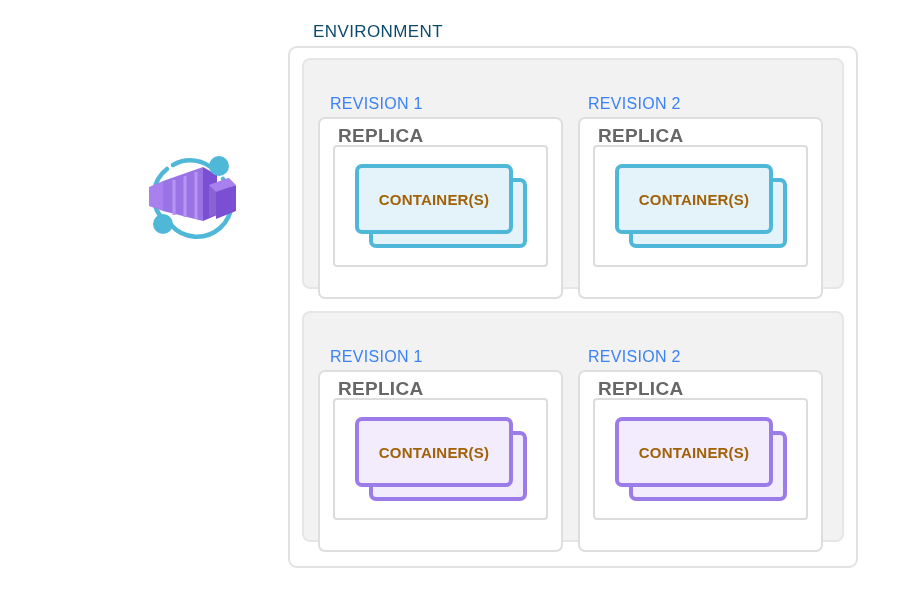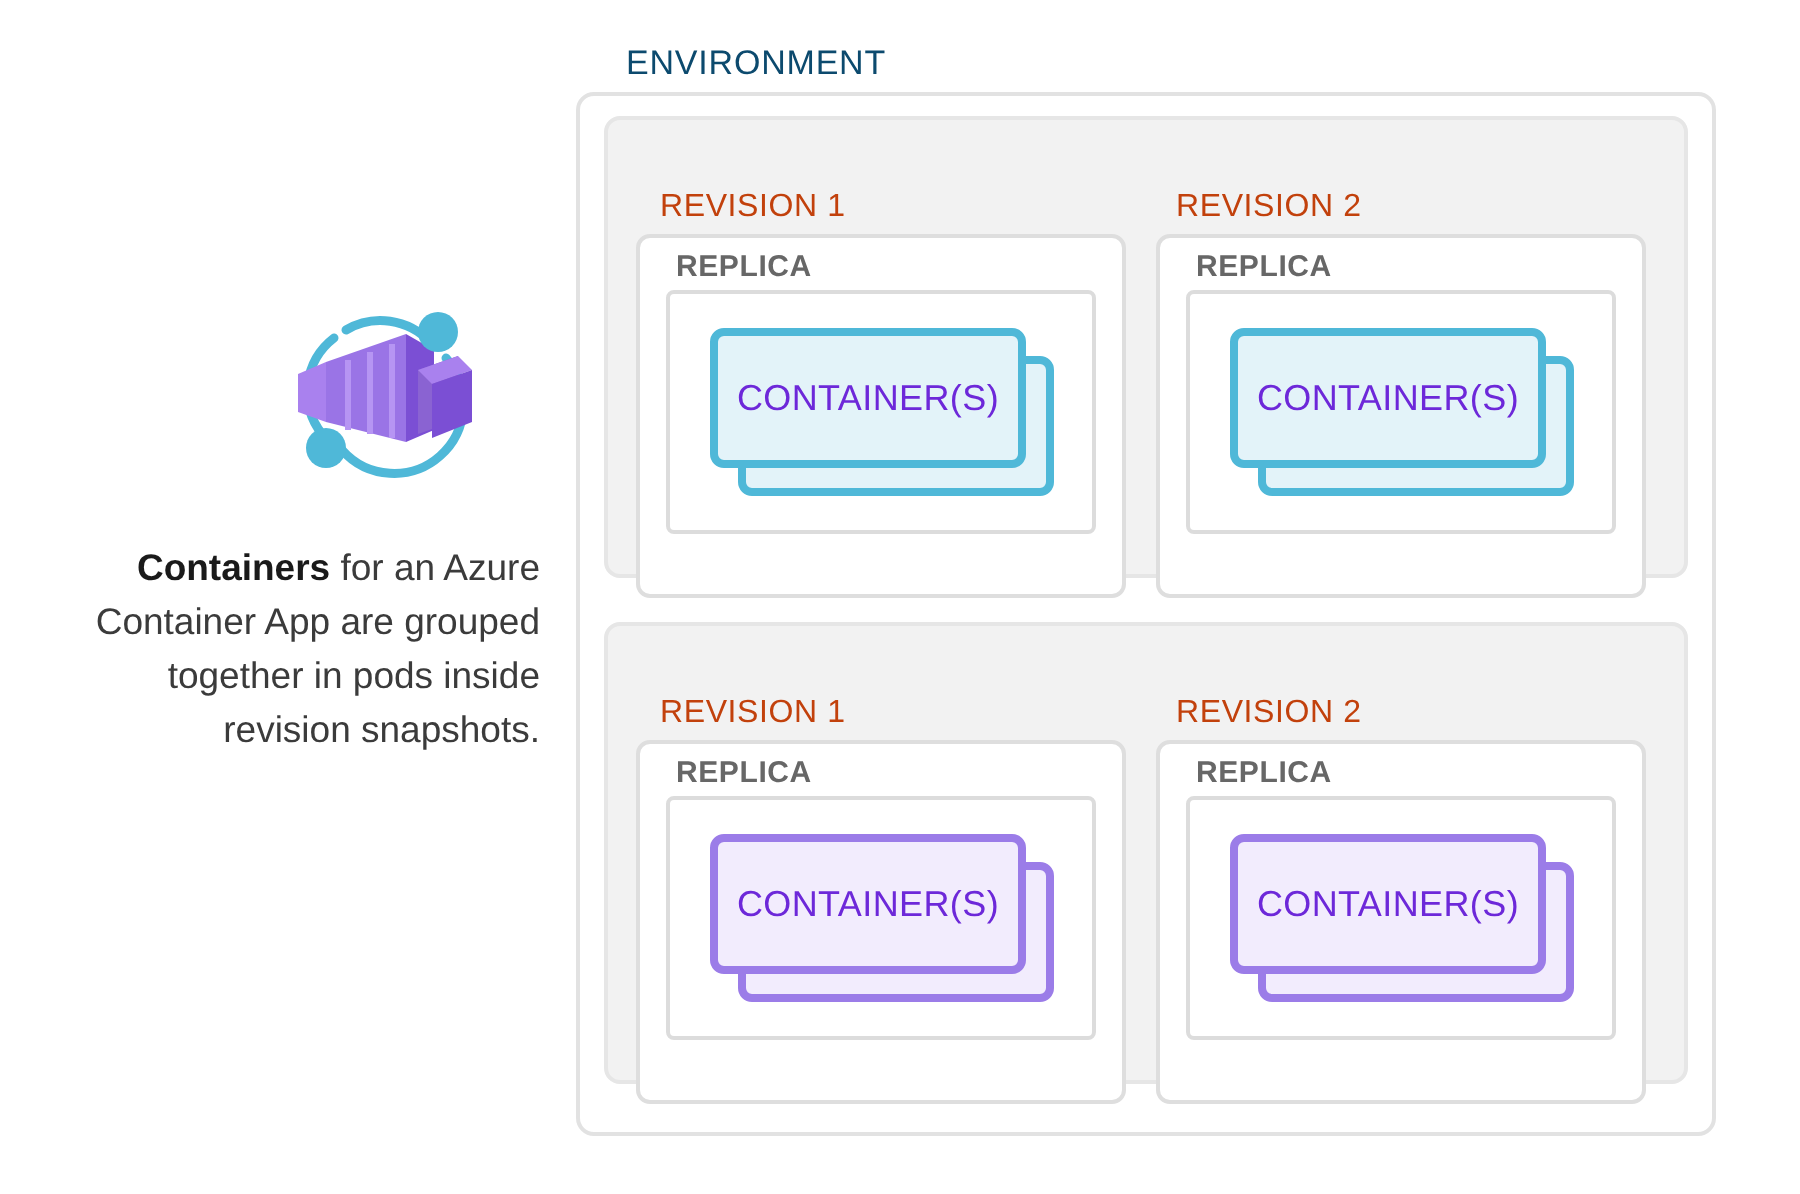--- a/index.html
+++ b/index.html
@@ -58,21 +58,21 @@
     position:absolute;
     font-size:15.5px;letter-spacing:.3px;
     color:#6e6e6e;
   }
   #app-label-1{left:314px;top:61px;}
   #app-label-2{left:314px;top:314px;}
 
   .rev-label{
     position:absolute;
     font-size:16px;letter-spacing:.3px;
-    color:#c2410c;
+    color:#3b82f6;
   }
   .rev-box{
     position:absolute;
     width:245px;height:182px;
     background:#ffffff;
     border:2px solid #dedede;
     border-radius:7px;
     box-sizing:border-box;
   }
   
@@ -81,21 +81,21 @@
   #rev-label-1-2{left:588px;top:95px;}
   #rev-box-1-2{left:578px;top:117px;}
   
   #rev-label-2-1{left:330px;top:348px;}
   #rev-box-2-1{left:318px;top:370px;}
   #rev-label-2-2{left:588px;top:348px;}
   #rev-box-2-2{left:578px;top:370px;}
 
   .replica-label{
     position:absolute;
-    font-size:15px;letter-spacing:.3px;font-weight:600;
+    font-size:19px;letter-spacing:.3px;font-weight:600;
     color:#676767;
   }
   .replica-box{
     position:absolute;
     width:215px;height:122px;
     background:#ffffff;
     border:2px solid #dcdcdc;
     border-radius:4px;
     box-sizing:border-box;
   }
@@ -122,22 +122,22 @@
   .card.back{
     left:14px;top:14px;
     width:158px;height:70px;
   }
   .card.front{
     left:0;top:0;
     width:158px;height:70px;
     display:flex;align-items:center;justify-content:center;
   }
   .card-text{
-    font-size:18px;font-weight:400;letter-spacing:.2px;
-    color:#6d28d9;
+    font-size:15px;font-weight:700;letter-spacing:.2px;
+    color:#a16207;
   }
   .stack.blue .card{border-color:#4fb8d8;background:#e3f3f9;}
   .stack.purple .card{border-color:#9b7ce8;background:#f2ecfd;}
 
   #stack-1-1{left:355px;top:164px;}
   #stack-1-2{left:615px;top:164px;}
   #stack-2-1{left:355px;top:417px;}
   #stack-2-2{left:615px;top:417px;}
 </style>
 </head>
@@ -162,23 +162,20 @@
 
       <polygon points="68,40 88,33 88,65 68,72" fill="#8a63d2"></polygon>
       <polygon points="68,40 88,33 95,40 75,47" fill="#a981ee"></polygon>
       <polygon points="75,47 95,40 95,66 75,74" fill="#7b4fd4"></polygon>
 
       <circle cx="78" cy="21" r="10" fill="#4fb8d8"></circle>
       <circle cx="22" cy="79" r="10" fill="#4fb8d8"></circle>
     </svg>
   </div>
 
-  <div id="caption">
-    <span class="bold">Containers</span><span> for an Azure Container App are grouped together in pods inside revision snapshots.</span>
-  </div>
 </div>
 
 <div id="env-label">ENVIRONMENT</div>
 <div id="env-box"></div>
 
 <div id="app-label-1" class="app-label">CONTAINER APP 1</div>
 <div id="app-box-1" class="app-box"></div>
 
 <div id="rev-label-1-1" class="rev-label">REVISION 1</div>
 <div id="rev-box-1-1" class="rev-box"></div>

